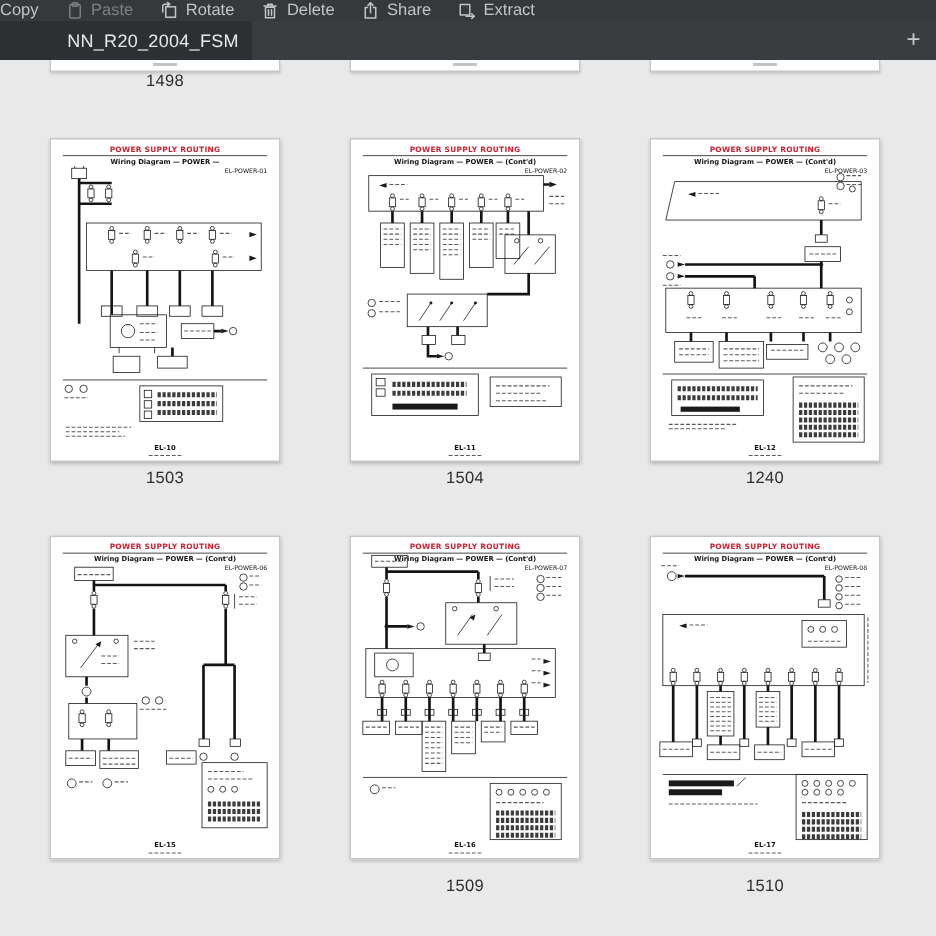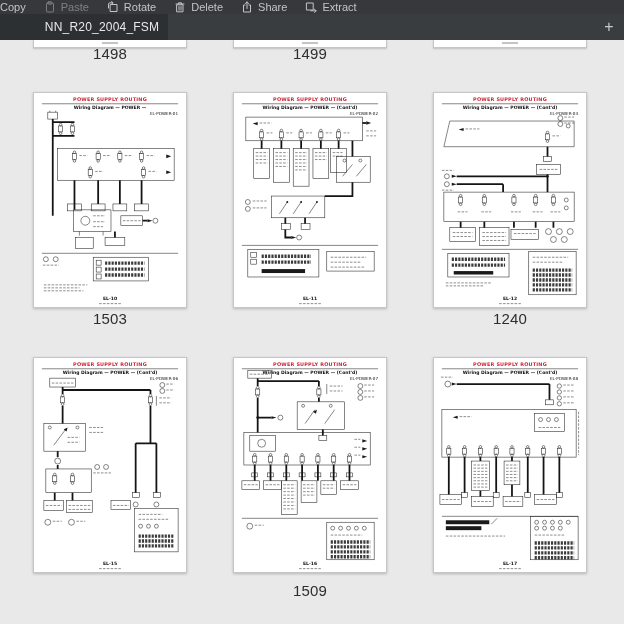--- a/index.html
+++ b/index.html
@@ -43,21 +43,21 @@
     box-shadow:0 1px 2.5px rgba(0,0,0,.22);
   }
   .strip{
     position:absolute;width:154px;height:8px;background:#fff;
     border:1px solid #c6c6c6;border-top:none;box-sizing:border-box;
     box-shadow:0 1px 2px rgba(0,0,0,.18);
   }
   .strip .smudge{width:16px;height:2px;background:#c4c4c4;margin:2px auto 0 auto}
   .pnum{
     position:absolute;width:154px;height:14px;line-height:14px;text-align:center;
-    color:#2e2e2e;font-size:15px;letter-spacing:.2px;
+    color:#2e2e2e;font-size:11px;letter-spacing:.2px;
   }
   .card svg{display:block;width:152px;height:214px}
   
   svg text{font-family:"DejaVu Sans", sans-serif;fill:#111}
   .t-red{font-size:5px;font-weight:bold;fill:#cc2233;letter-spacing:.2px}
   .t-sub{font-size:4.6px;font-weight:bold}
   .t-code{font-size:4.2px}
   .t-foot{font-size:4.6px;font-weight:bold}
   .thin{stroke:#1f1f1f;stroke-width:.55;fill:none}
   .thick{stroke:#141414;stroke-width:1.8;fill:none}
@@ -146,21 +146,20 @@
   <div class="strip" style="left:33px;top:0">
       <div class="smudge"></div>
     </div>
   <div class="strip" style="left:233px;top:0">
       <div class="smudge"></div>
     </div>
   <div class="strip" style="left:433px;top:0">
       <div class="smudge"></div>
     </div>
   <div class="pnum" style="left:33px;top:7px">1498</div>
-  <div class="pnum" style="left:233px;top:7px">1499</div>
 
   <div class="card" style="left:33px;top:52px">
     <svg viewBox="0 0 154 216">
       <text x="77" y="8" text-anchor="middle" class="t-red">POWER SUPPLY ROUTING</text>
       <line x1="8" y1="10.5" x2="146" y2="10.5" class="thin"></line>
       <text x="77" y="16" text-anchor="middle" class="t-sub">Wiring Diagram — POWER —</text>
       <text x="146" y="22" text-anchor="end" class="t-code">EL-POWER-01</text>
       <rect x="14" y="19" width="10" height="7" class="thin"></rect>
         <path class="thin" d="M16 19 v-1.5 M22 19 v-1.5"></path>
       <path class="thick" d="M19 26 V124 M19 29 H41 M19 43 H41"></path>
@@ -312,20 +311,21 @@
         <rect x="20" y="180" width="40" height="3.5" class="fillb"></rect>
       <path class="dashtxt" d="M12 192 h46 M12 195 h38"></path>
       <rect x="96" y="160" width="48" height="44" class="thin"></rect>
       <path class="dashtxt" d="M100 166 h36 M100 171 h30"></path>
       <path class="dashrow" d="M100 179 H140 M100 184 H140 M100 189 H140 M100 194 H140 M100 199 H140"></path>
       <text x="77" y="209" text-anchor="middle" class="t-foot">EL-12</text>
       <path class="dashtxt" d="M66 213 h22"></path>
     </svg>
   </div>
   <div class="pnum" style="left:33px;top:272px">1503</div>
+  <div class="pnum" style="left:233px;top:272px">1504</div>
   <div class="pnum" style="left:433px;top:272px">1240</div>
 
   <div class="card" style="left:33px;top:317px">
     <svg viewBox="0 0 154 216">
       <text x="77" y="8" text-anchor="middle" class="t-red">POWER SUPPLY ROUTING</text>
       <line x1="8" y1="10.5" x2="146" y2="10.5" class="thin"></line>
       <text x="77" y="16" text-anchor="middle" class="t-sub">Wiring Diagram — POWER — (Cont'd)</text>
       <text x="146" y="22" text-anchor="end" class="t-code">EL-POWER-06</text>
       <circle cx="130" cy="27" r="2.5" class="thin"></circle>
         <circle cx="130" cy="33" r="2.5" class="thin"></circle>
@@ -510,14 +510,15 @@
         <circle cx="112" cy="172" r="2" class="thin"></circle>
         <circle cx="120" cy="172" r="2" class="thin"></circle>
         <circle cx="128" cy="172" r="2" class="thin"></circle>
       <path class="dashtxt" d="M102 179 h30"></path>
       <path class="dashrow" d="M102 187 H142 M102 192 H142 M102 197 H142 M102 202 H142"></path>
       <text x="77" y="209" text-anchor="middle" class="t-foot">EL-17</text>
       <path class="dashtxt" d="M66 213 h22"></path>
     </svg>
   </div>
   <div class="pnum" style="left:233px;top:544px">1509</div>
+  <div class="pnum" style="left:433px;top:544px">1510</div>
 
 </div>
 
 </body></html>

